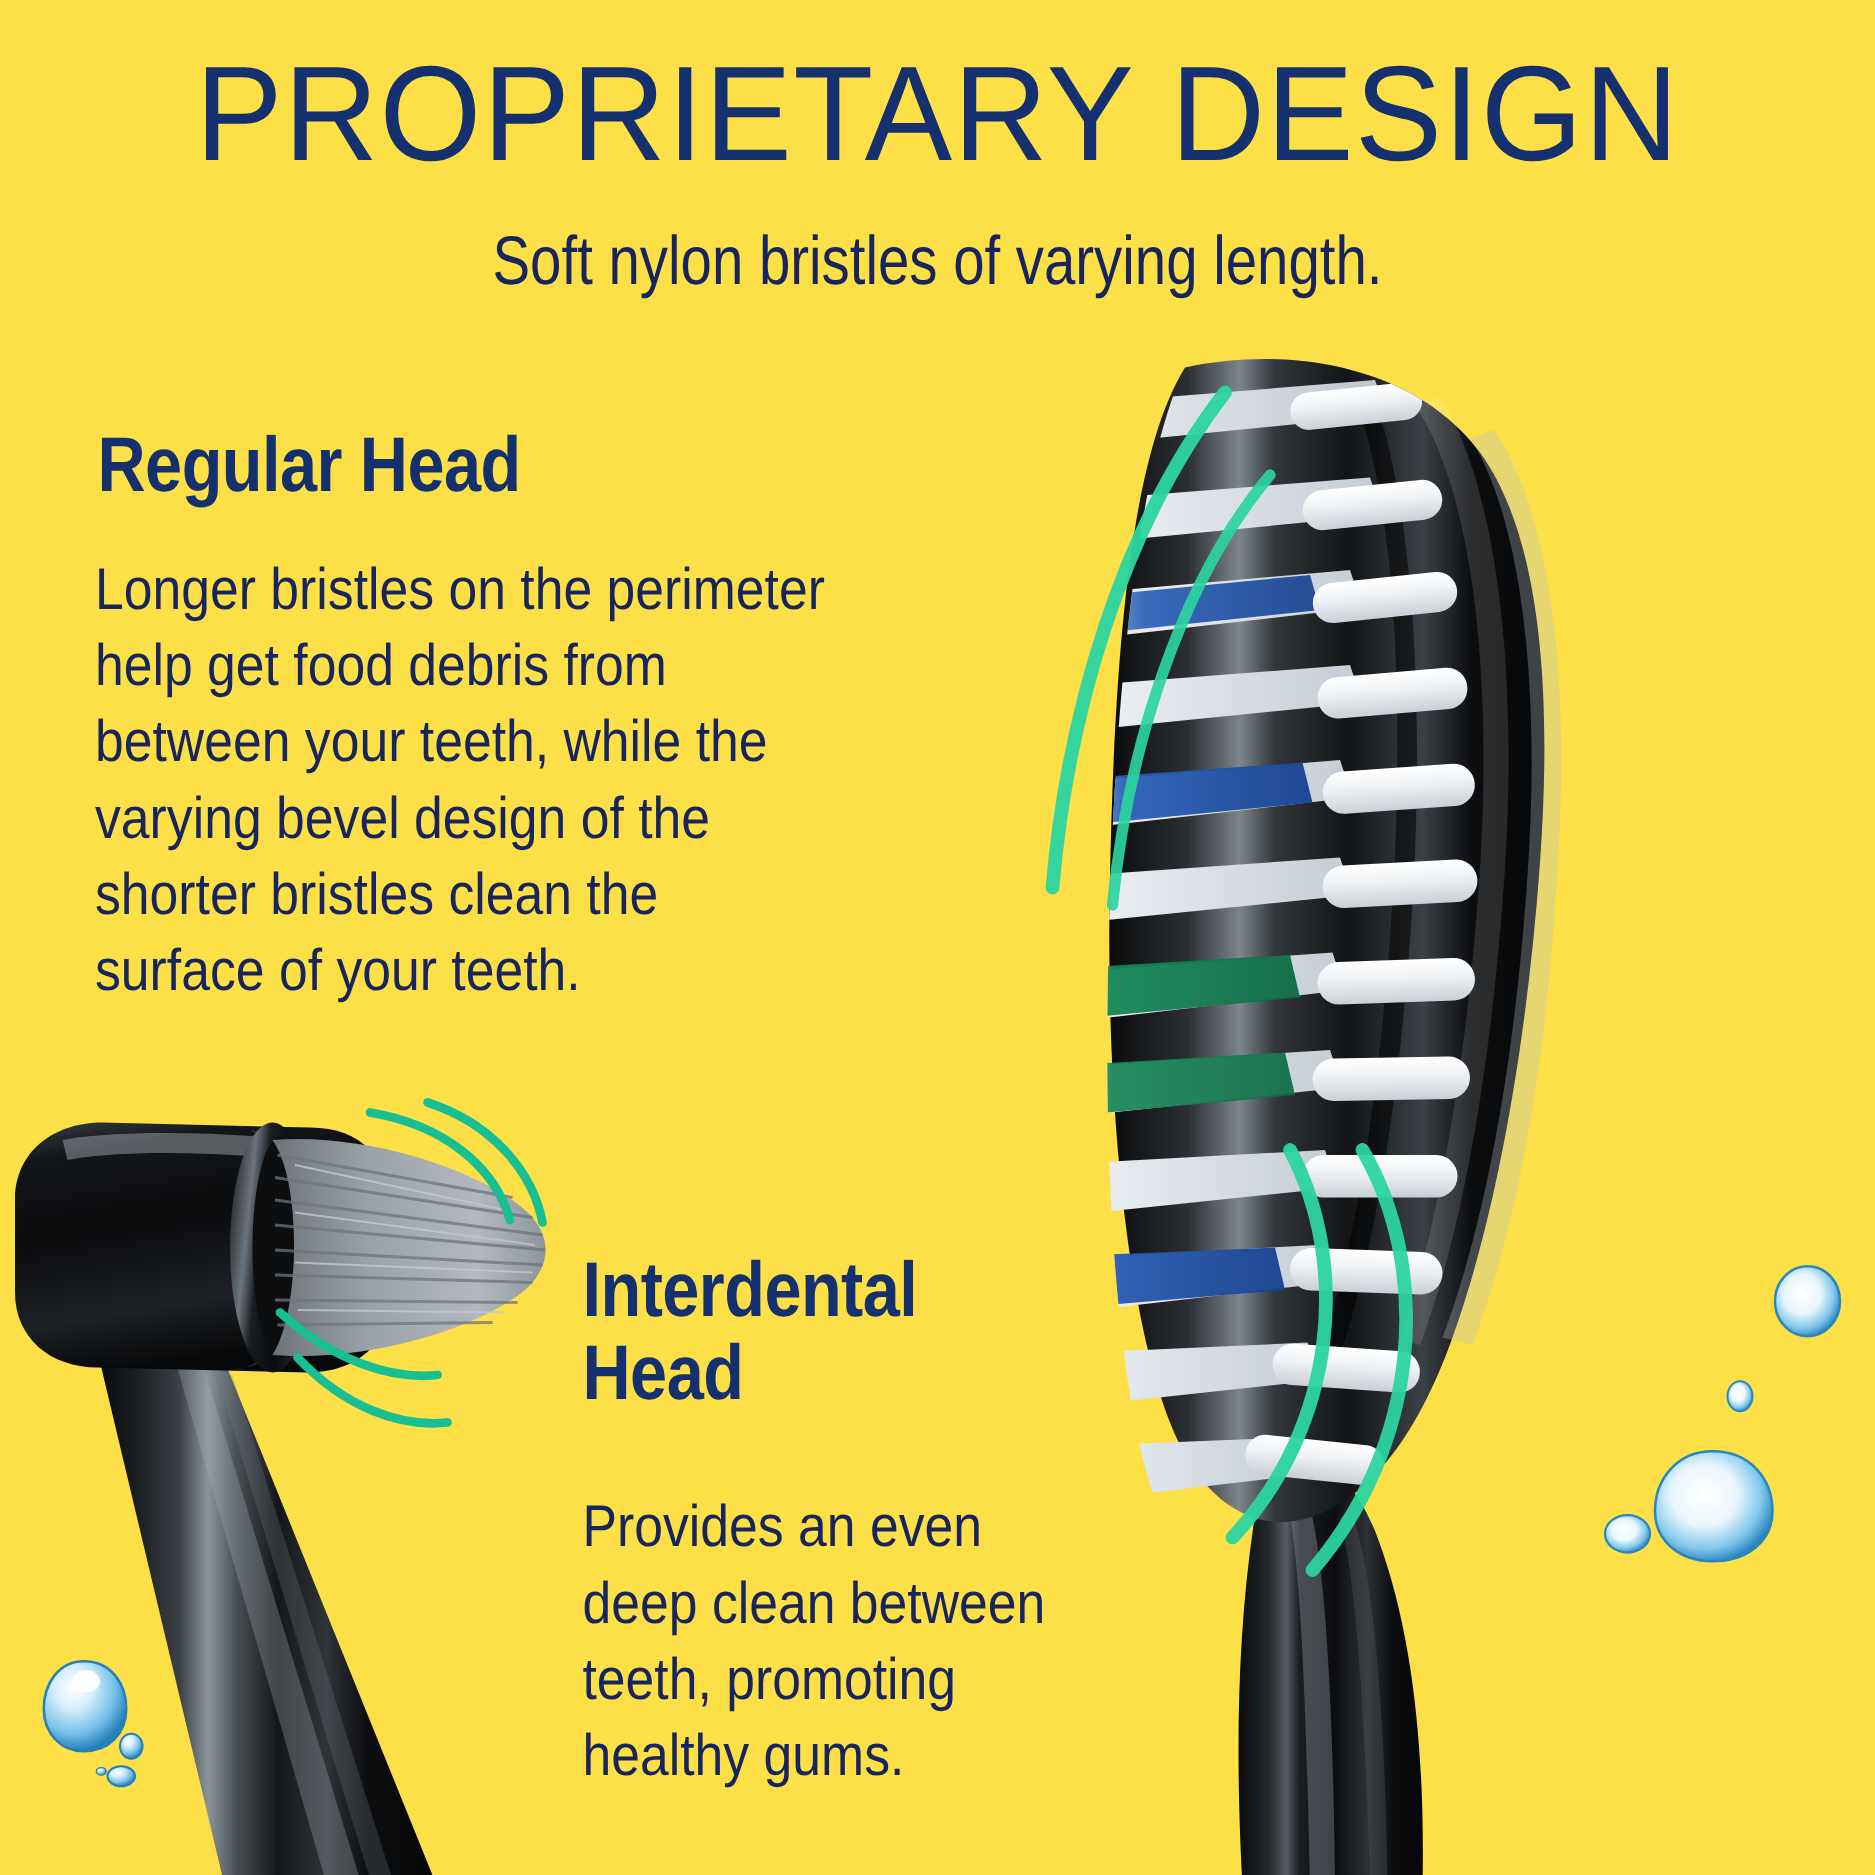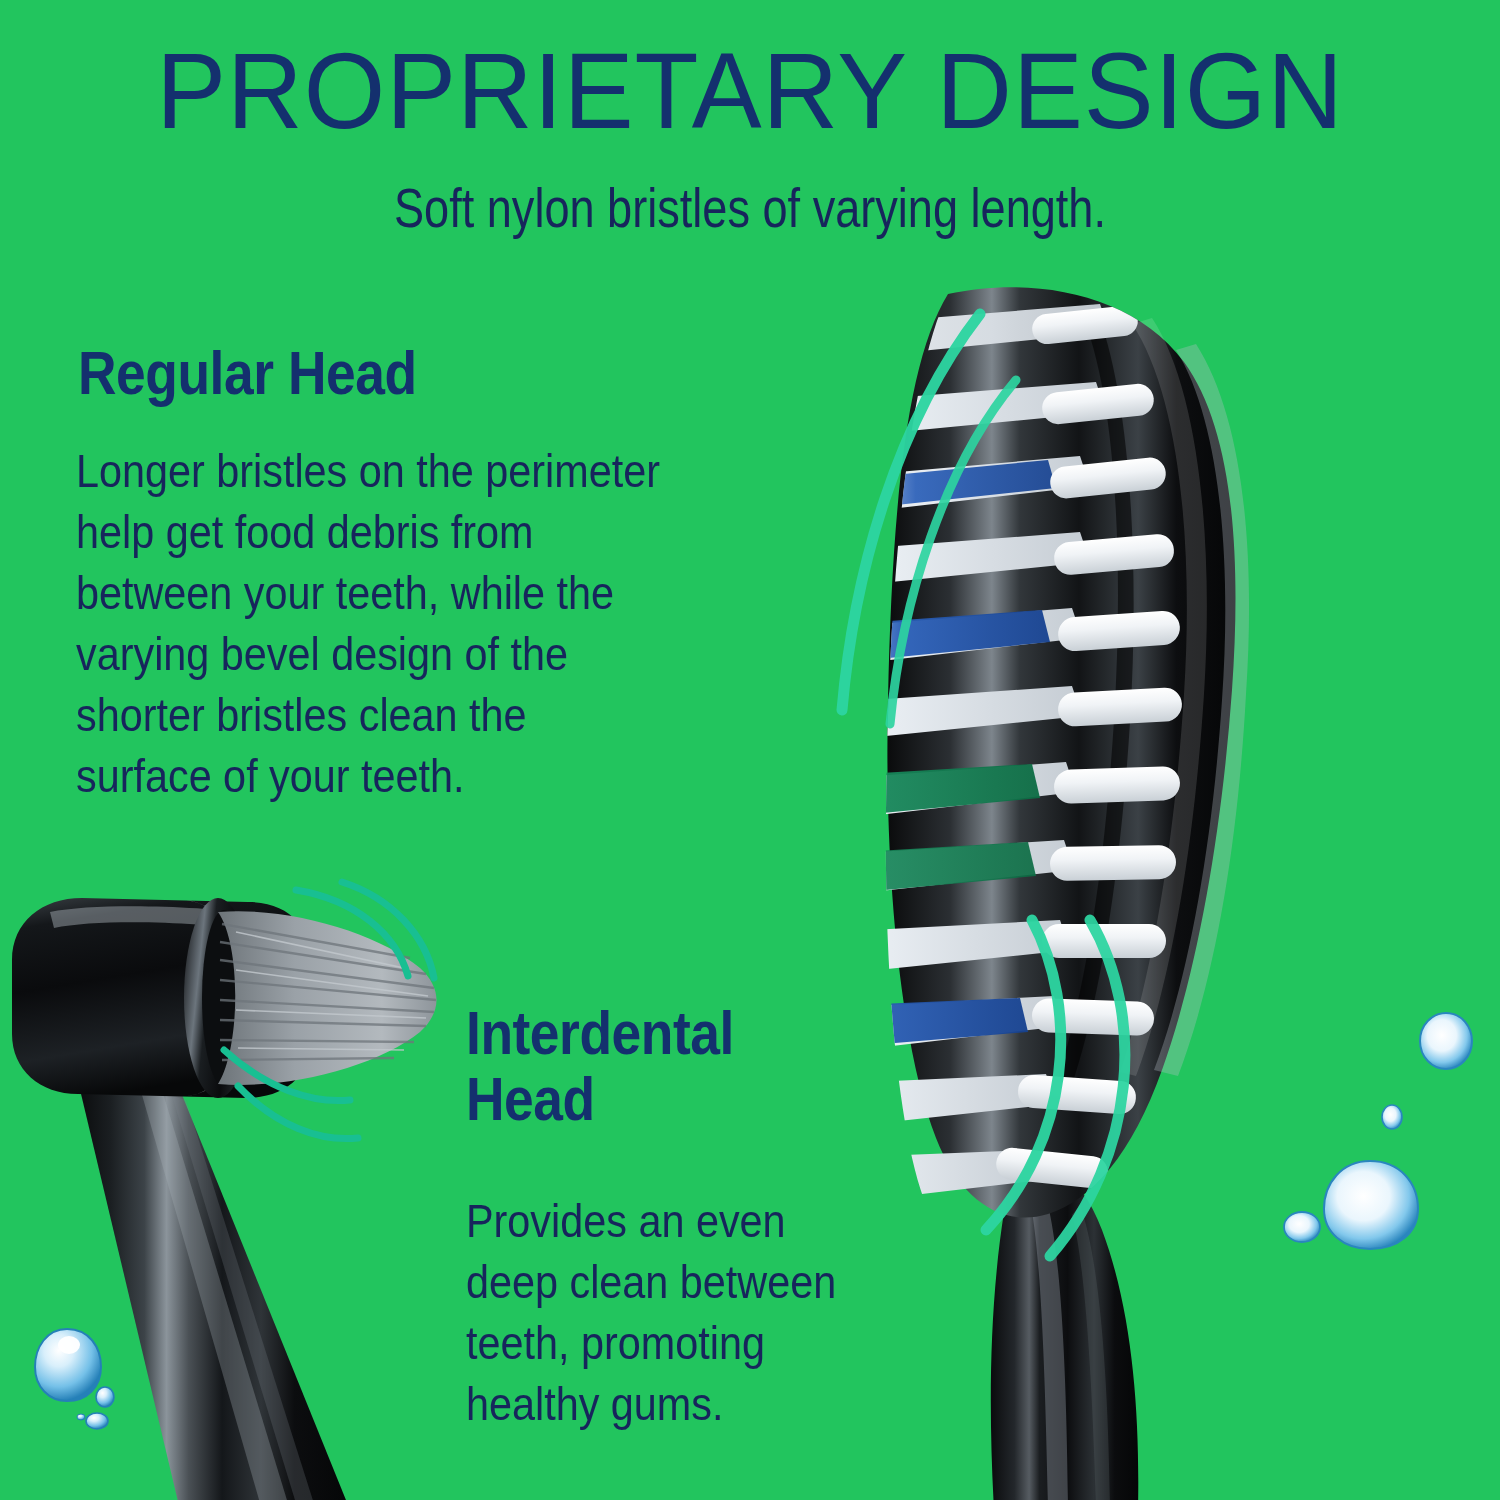--- a/index.html
+++ b/index.html
@@ -3,21 +3,21 @@
 <meta charset="utf-8">
 <style>
   html, body {
     margin: 0; padding: 0;
     background: #ffffff;
   }
   #page {
     position: relative;
     width: 1500px;
     height: 1500px;
-    background: #22c55e;
+    background: #fde047;
     overflow: hidden;
     font-family: "Liberation Sans", sans-serif;
   }
 
   
   .headline {
     position: absolute;
     left: 0; top: 34px;
     width: 1500px;
     text-align: center;

